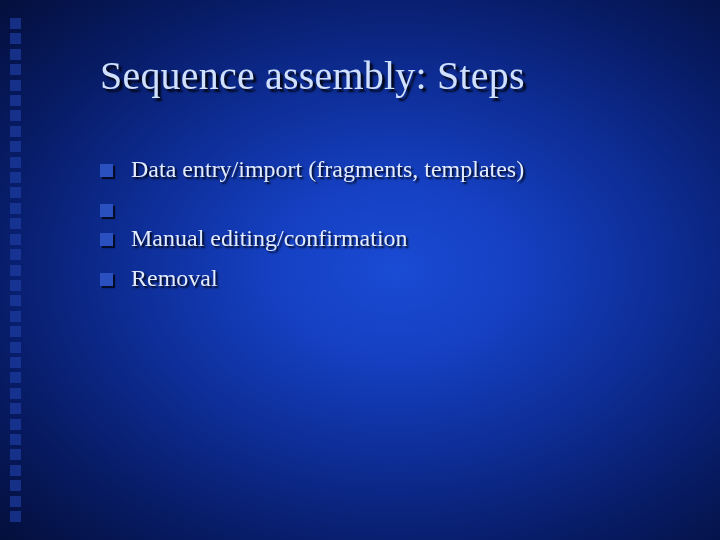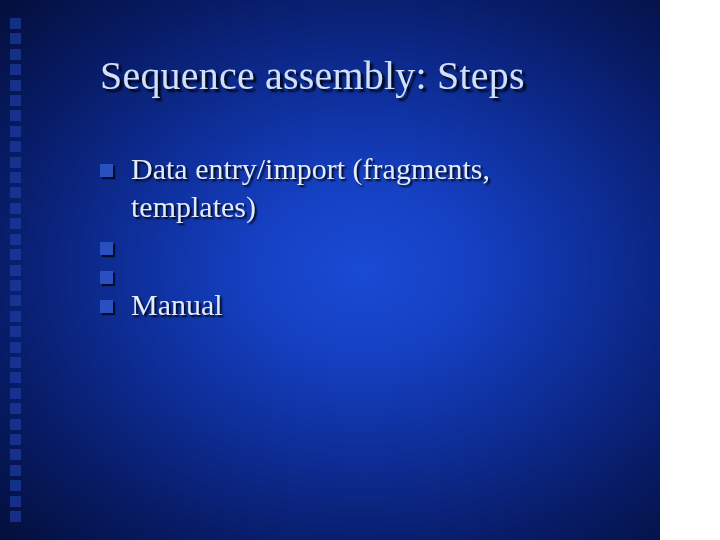--- a/index.html
+++ b/index.html
@@ -4,21 +4,21 @@
 <style>
   html, body {
     margin: 0;
     padding: 0;
     width: 720px;
     height: 540px;
     overflow: hidden;
     font-family: "Times New Roman", Times, serif;
   }
   .slide {
-    width: 660px;
+    width: 720px;
     height: 540px;
     position: relative;
     background: radial-gradient(ellipse 95% 90% at 55% 50%,
                 #1a4bd4 0%,
                 #1540c2 18%,
                 #0e2e98 38%,
                 #081d6a 58%,
                 #041040 78%,
                 #010620 100%);
     box-sizing: border-box;
@@ -63,21 +63,21 @@
   .bullet {
     width: 13px;
     height: 13px;
     background: #2a50c0;
     margin-top: 14px;
     margin-right: 18px;
     flex-shrink: 0;
     box-shadow: 2px 2px 1px rgba(0,0,0,0.7);
   }
   .label {
-    font-size: 30px;
+    font-size: 24px;
     line-height: 38px;
     color: #e3ecff;
     text-shadow: 2px 2px 2px rgba(0,0,0,0.85);
   }
 </style>
 </head>
 <body>
 
 <div class="slide">
 
@@ -122,20 +122,21 @@
   <div class="body">
     <div class="item">
       <div class="bullet"></div>
       <div class="label">Data entry/import (fragments, templates)</div>
     </div>
     <div class="item">
       <div class="bullet"></div>
     </div>
     <div class="item">
       <div class="bullet"></div>
+      <div class="label">Manual editing/confirmation</div>
     </div>
     <div class="item">
       <div class="bullet"></div>
-      <div class="label">Manual</div>
+      <div class="label">Removal</div>
     </div>
   </div>
 
 </div>
 
 </body></html>

